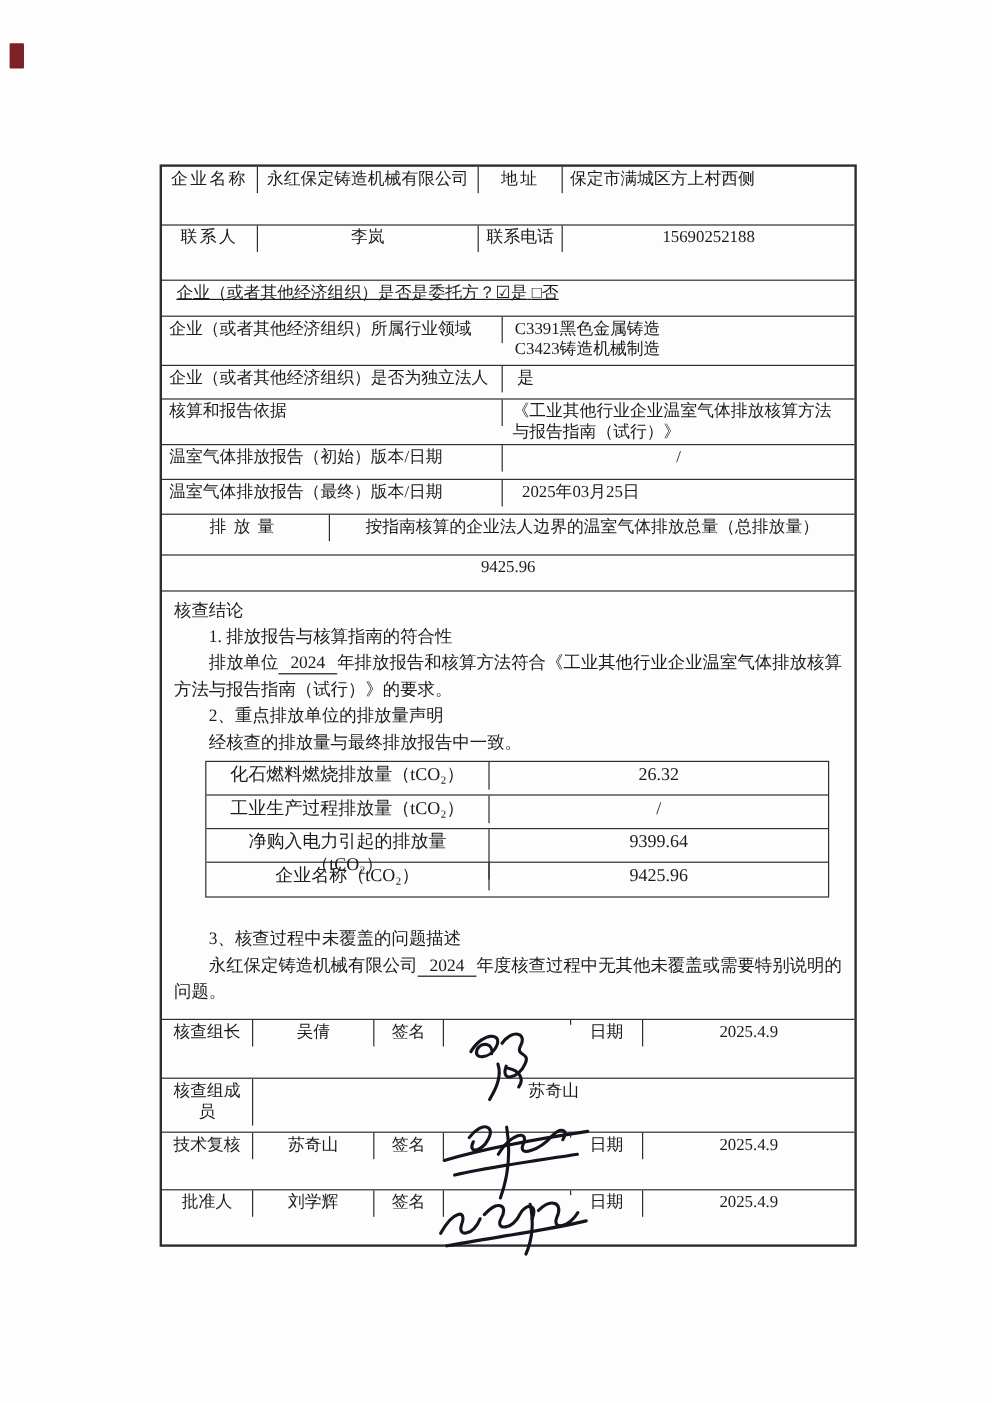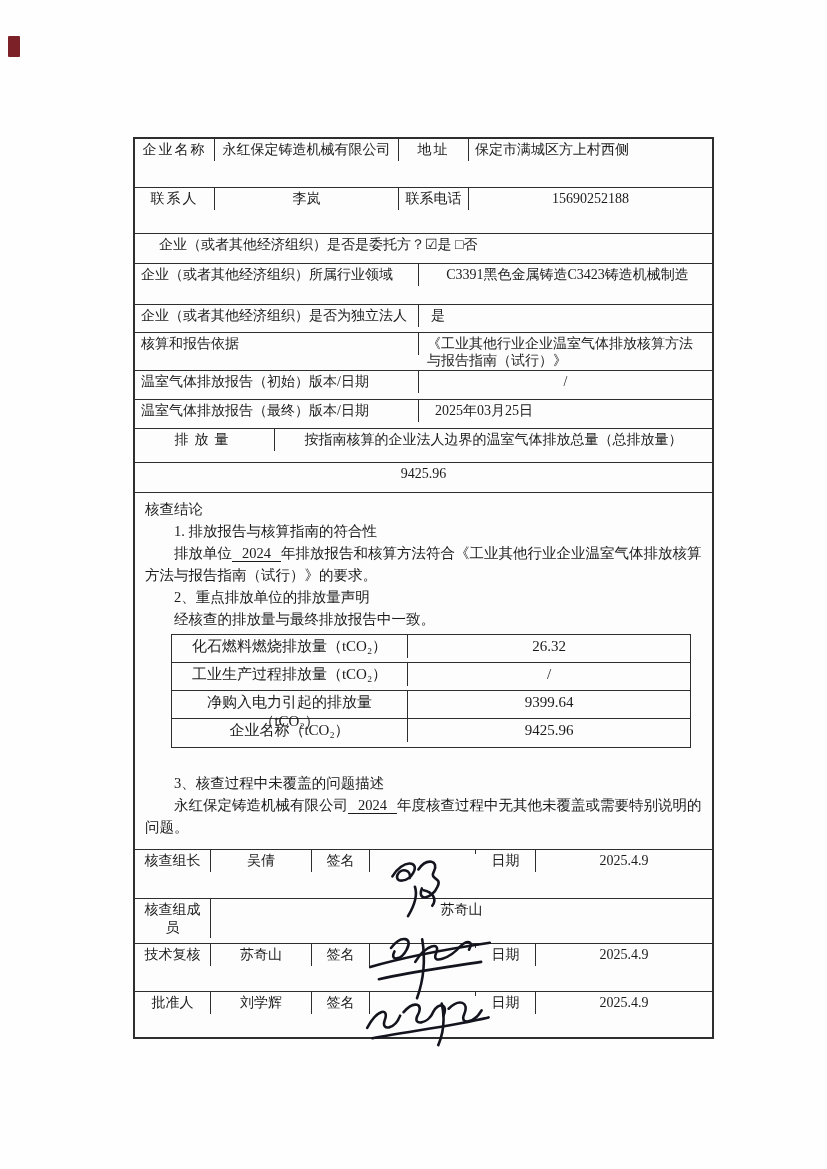--- a/index.html
+++ b/index.html
@@ -22,39 +22,39 @@
   .row:last-child { border-bottom:none; }
   .cell {
     border-right:1.5px solid #2e2e2e;
     display:flex; align-items:center; justify-content:center;
     text-align:center; padding:2px 6px; line-height:1.25;
   }
   .cell:last-child { border-right:none; }
   .cell.left { justify-content:flex-start; text-align:left; }
   .lbl { letter-spacing:2px; }
   .sp  { letter-spacing:6px; }
-  .two-line { align-items:flex-start; justify-content:center; line-height:17px; }
+  .two-line { flex-direction:column; align-items:flex-start; justify-content:center; line-height:17px; }
   
   .concl { display:block; padding:5px 10px 0 10px; font-size:14.5px; line-height:22px; }
   .para  { margin:0; text-indent:2em; }
   .para.noindent { text-indent:0; }
   .yr { border-bottom:1.2px solid #1b1b1b; padding:0 10px; }
   .mini {
     margin:4px 0 0 26px; width:520px;
     border:1.5px solid #2e2e2e;
   }
   .mini .row { border-bottom:1.5px solid #2e2e2e; }
   .mini .row:last-child { border-bottom:none; }
   .mini .cell { font-size:15px; }
   .gap3 { margin-top:24px; }
   .tail-space { height:52px; }
   
   .sig-cell { position:relative; overflow:visible; }
   .sig-cell svg { position:absolute; }
-  .check-line { padding-left:24px; }
+  .check-line { padding-left:12px;text-decoration:underline; }
 </style>
 </head>
 <body>
 
 <div class="scan-mark"></div>
 
 <div class="doc-table">
 
   <div class="row" style="height:49px">
     <div class="cell lbl" style="width:80px">企业名称</div>

